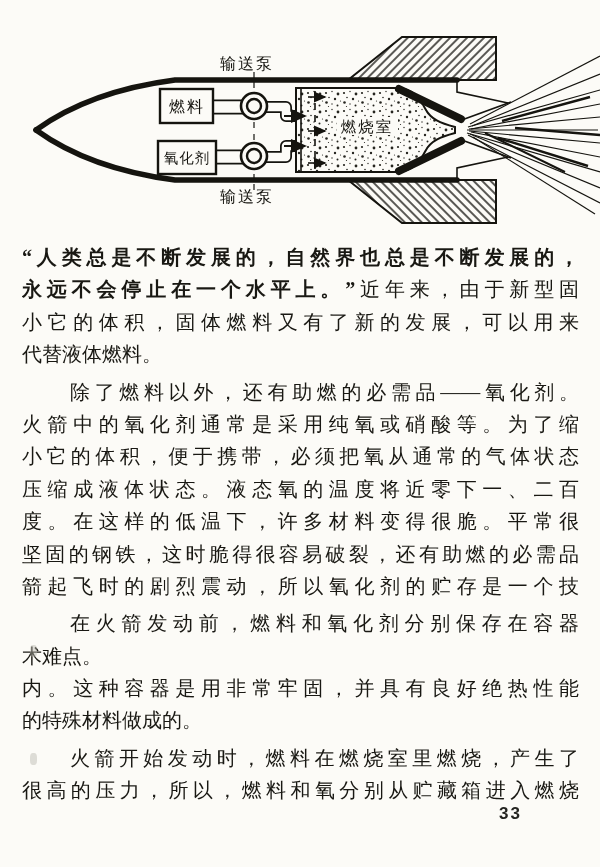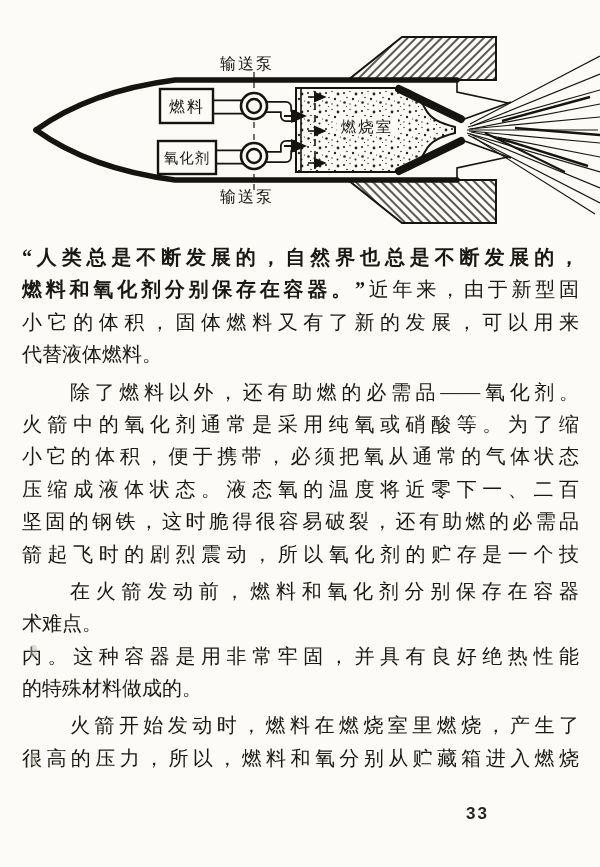--- a/index.html
+++ b/index.html
@@ -26,21 +26,21 @@
     
     text-align-last:justify;
     overflow:hidden;
     color:#191813;
   }
   .line.short{text-align-last:left;}
   .line.pstart{margin-top:5px;font-family:Liberation Serif, serif;}
   .line.indent{text-indent:48px;}
   .b{font-weight:bold;}
   .pageno{
-    position:absolute;left:466px;top:804px;
+    position:absolute;left:499px;top:804px;
     font-family:"Liberation Sans","DejaVu Sans",sans-serif;
     font-weight:bold;font-size:17px;letter-spacing:2px;color:#242420;text-align:right;
   }
   .smudge{position:absolute;width:7px;height:12px;background:#b9b6ae;opacity:.45;border-radius:40%;}
 </style>
 </head>
 <body>
 
 <div class="page">
 
@@ -139,27 +139,28 @@
       <line x1="515" y1="128" x2="600" y2="135" stroke-width="2.4"></line>
       <line x1="485" y1="133" x2="565" y2="172" stroke-width="2"></line>
     </g>
 
     <text x="247" y="69" font-size="16" letter-spacing="2" text-anchor="middle">输送泵</text>
     <text x="247" y="202" font-size="16" letter-spacing="2" text-anchor="middle">输送泵</text>
   </svg>
 
   <div class="textblock">
     <div class="line"><span class="b">“人类总是不断发展的，自然界也总是不断发展的，</span></div>
-    <div class="line"><span class="b">燃料和氧化剂分别保存在容器。”</span><span>近年来，由于新型固</span></div>
+    <div class="line"><span class="b">永远不会停止在一个水平上。”</span><span>近年来，由于新型固</span></div>
     <div class="line">小它的体积，固体燃料又有了新的发展，可以用来</div>
     <div class="line short">代替液体燃料。</div>
     <div class="line pstart indent">除了燃料以外，还有助燃的必需品——氧化剂。</div>
     <div class="line">火箭中的氧化剂通常是采用纯氧或硝酸等。为了缩</div>
     <div class="line">小它的体积，便于携带，必须把氧从通常的气体状态</div>
     <div class="line">压缩成液体状态。液态氧的温度将近零下一、二百</div>
+    <div class="line">度。在这样的低温下，许多材料变得很脆。平常很</div>
     <div class="line">坚固的钢铁，这时脆得很容易破裂，还有助燃的必需品</div>
     <div class="line">箭起飞时的剧烈震动，所以氧化剂的贮存是一个技</div>
     <div class="line pstart indent">在火箭发动前，燃料和氧化剂分别保存在容器</div>
     <div class="line short">术难点。</div>
     <div class="line">内。这种容器是用非常牢固，并具有良好绝热性能</div>
     <div class="line short">的特殊材料做成的。</div>
     <div class="line pstart indent">火箭开始发动时，燃料在燃烧室里燃烧，产生了</div>
     <div class="line">很高的压力，所以，燃料和氧分别从贮藏箱进入燃烧</div>
   </div>
 

